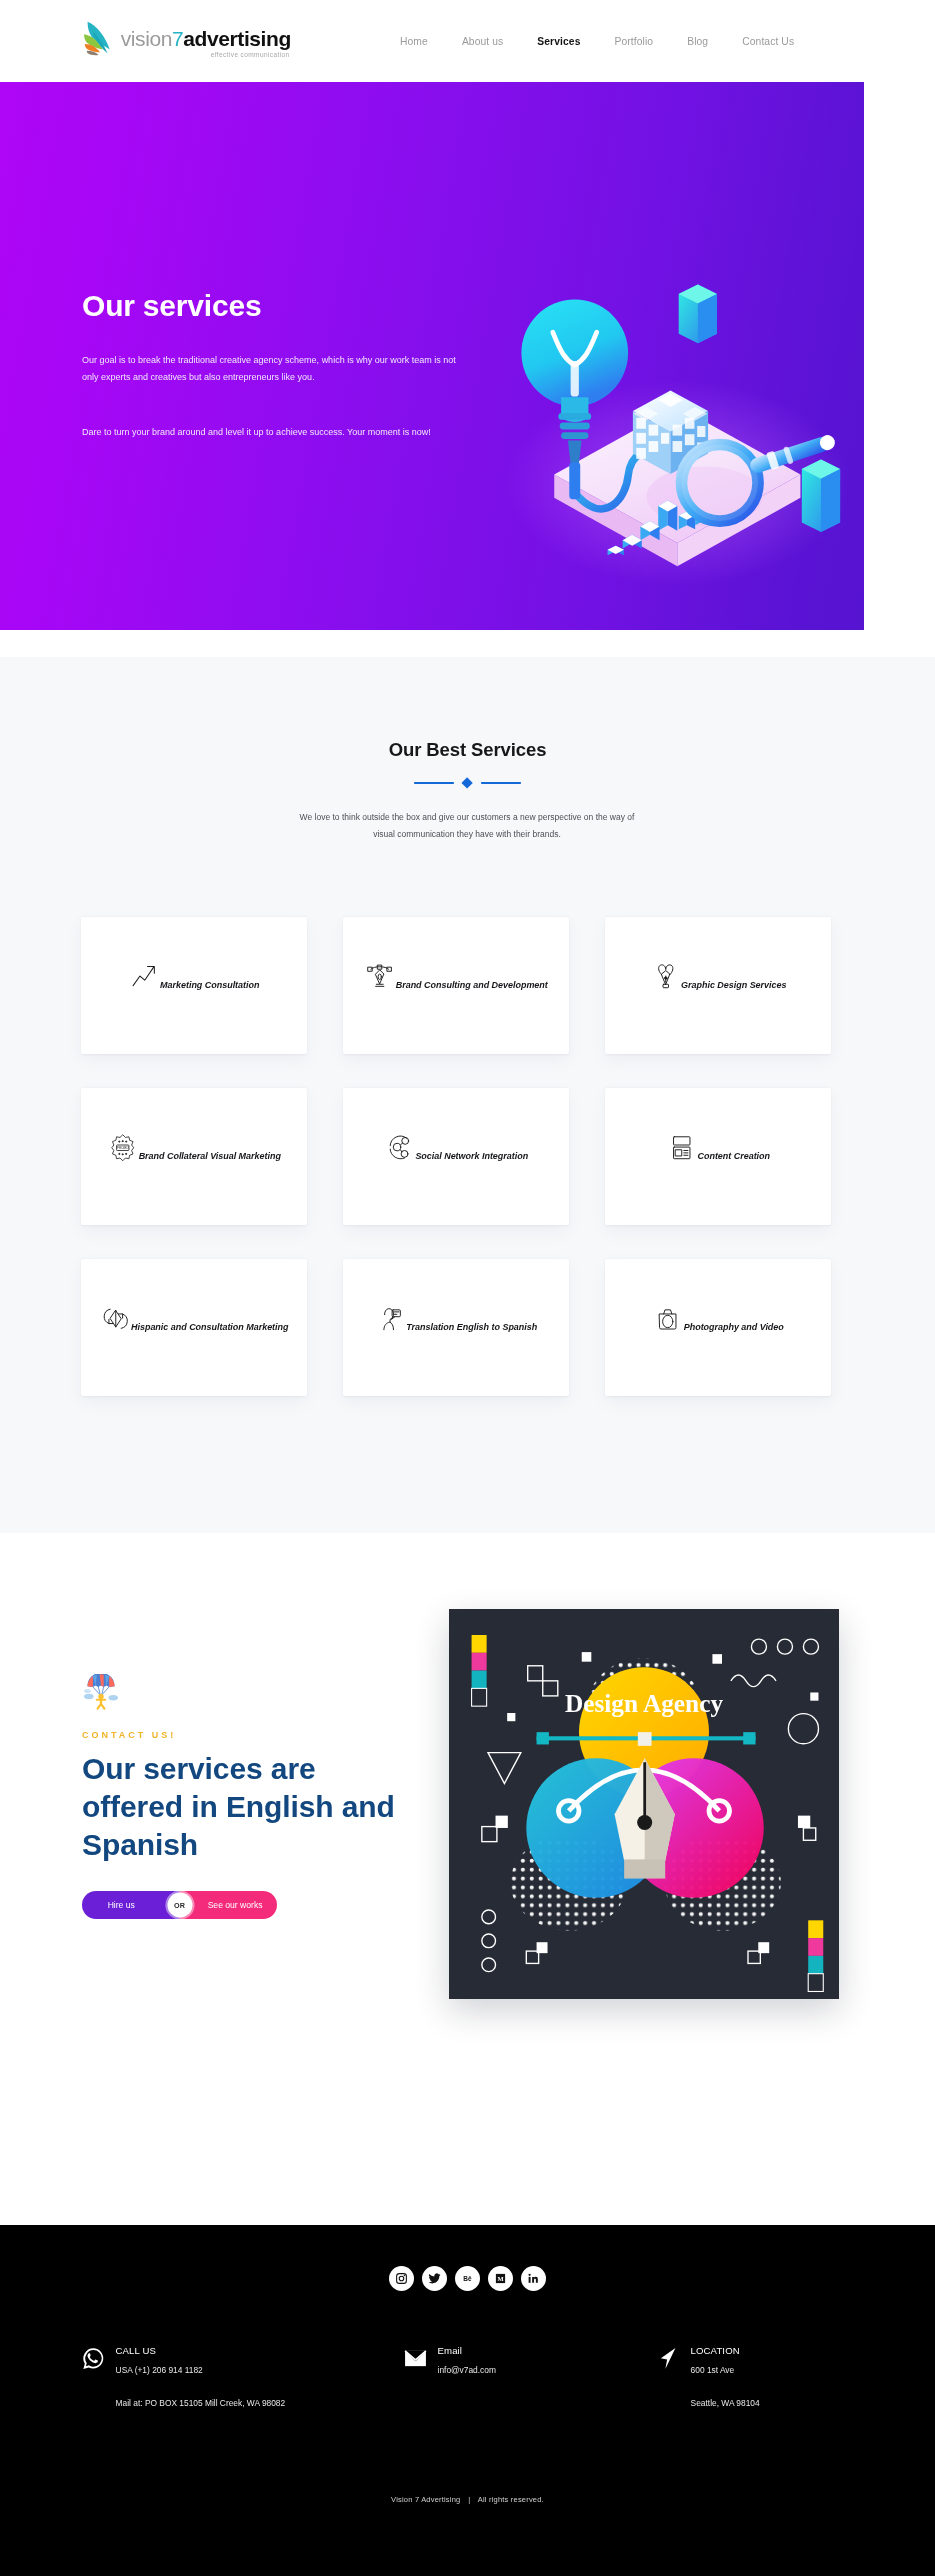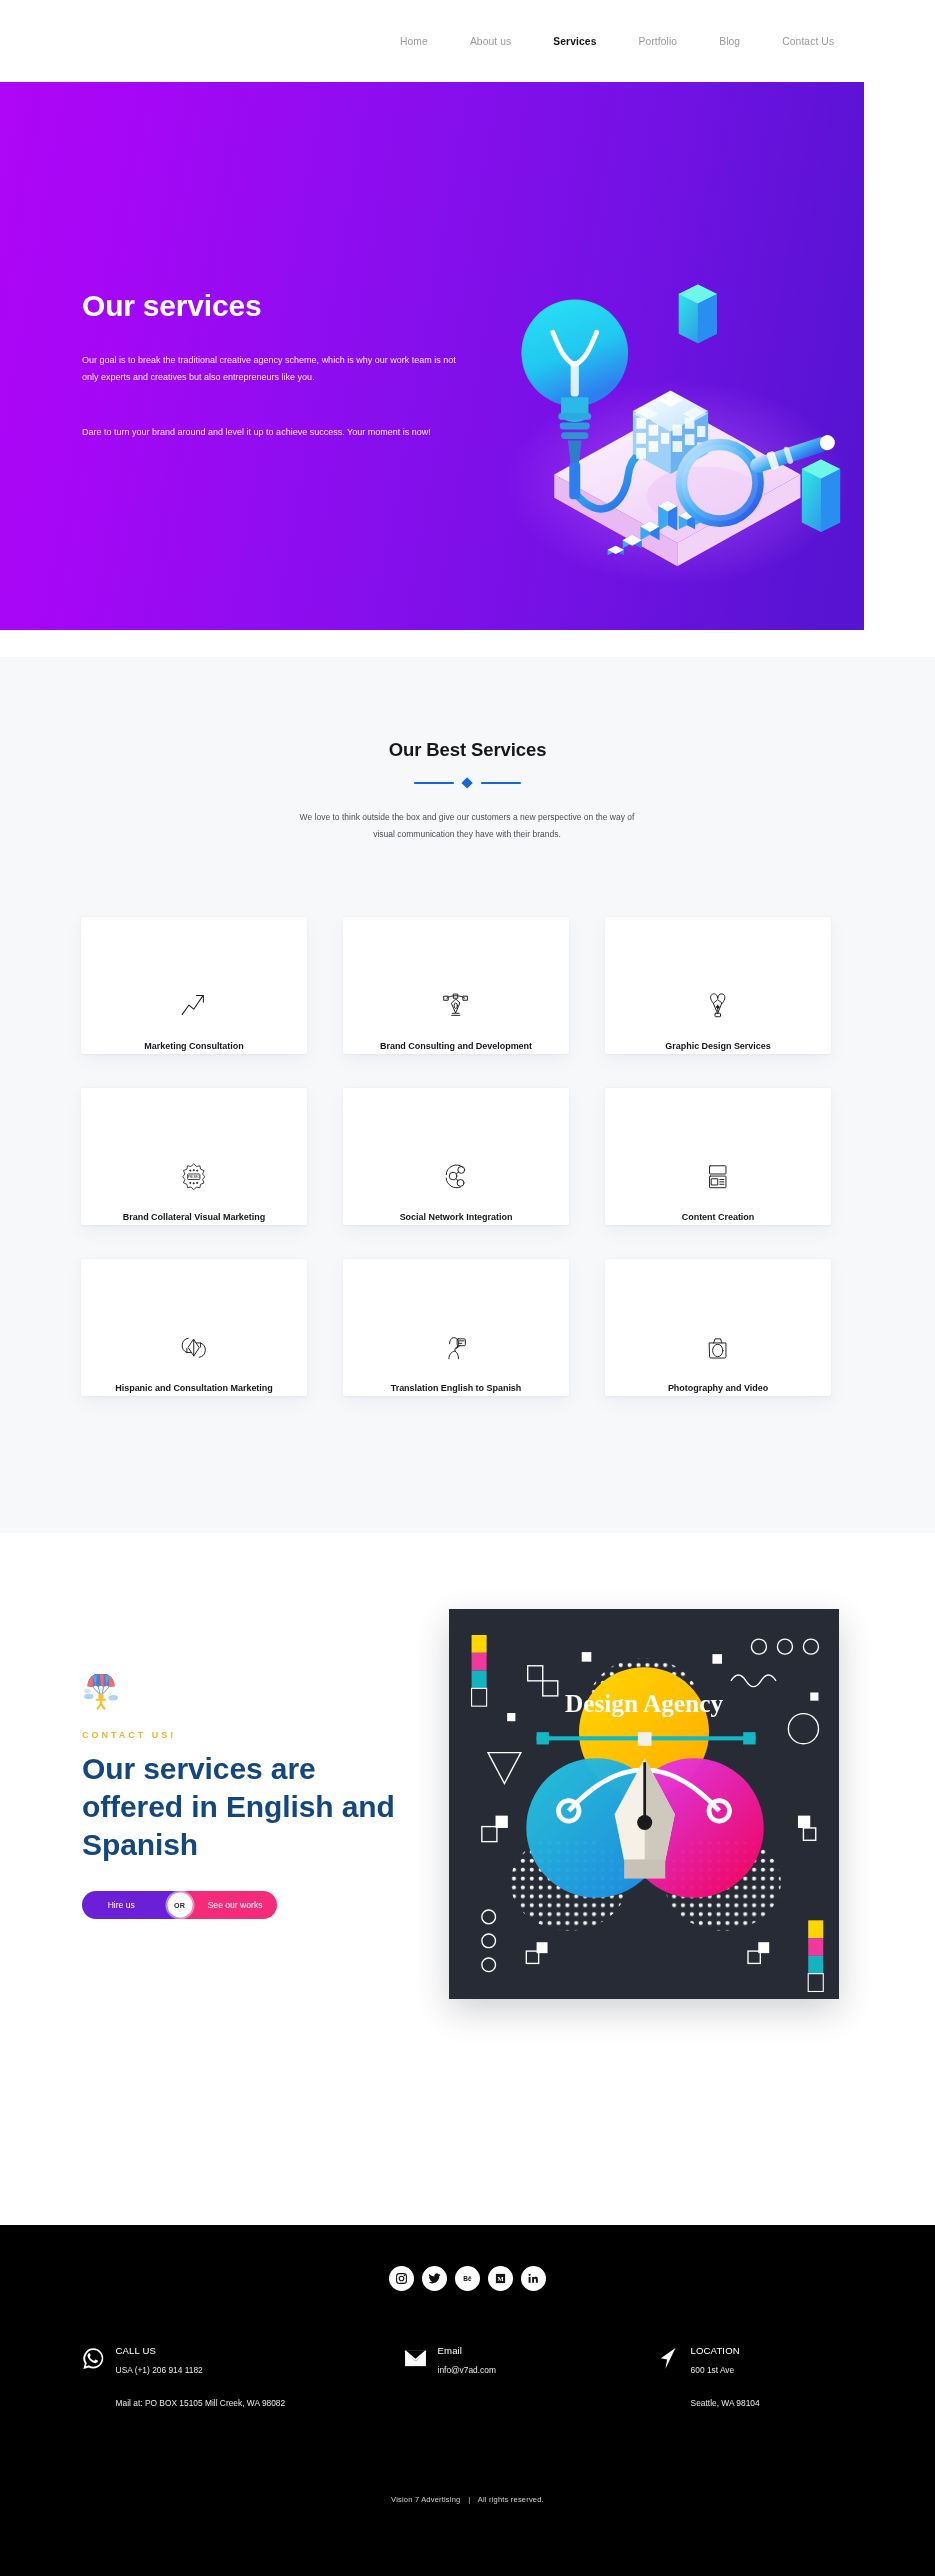--- a/index.html
+++ b/index.html
@@ -37,21 +37,21 @@
   .logo-text .lt-vision{color:#9b9b9b;font-weight:300;}
   .logo-text .lt-seven{color:#26b3c4;font-weight:400;}
   .logo-text .lt-adv{color:#111111;font-weight:700;}
   .logo-tagline{
     font-size:6.5px;color:#a8a8a8;letter-spacing:0.4px;
     text-align:right;margin-top:2.1px;padding-right:1.4px;font-weight:400;
   }
 
   .main-nav{
     position:absolute;left:387px;top:0;height:82px;
-    display:flex;align-items:center;gap:16px;
+    display:flex;align-items:center;gap:8px;
   }
   .nav-link{
     font-size:10.3px;color:#9a9a9a;text-decoration:none;
     padding:4.1px 13px;font-weight:400;letter-spacing:0.1px;
     white-space:nowrap;cursor:pointer;
   }
   .nav-link.is-active{color:#151515;font-weight:700;text-align:right;}
 
   
   .hero{
@@ -114,22 +114,22 @@
     display:grid;
     grid-template-columns:repeat(3,226px);
     column-gap:36px;row-gap:34px;
     justify-content:start;
   }
   .svc-card{
     width:226px;height:137px;
     background:#ffffff;
     border-radius:2.1px;
     box-shadow:0 0.7px 2.7px rgba(25,30,60,0.055), 0 6.8px 18px rgba(25,30,60,0.045);
-    display:flex;flex-direction:column;align-items:center;justify-content:flex-end;
-    padding:0 18px;cursor:pointer;
+    display:flex;align-items:center;justify-content:center;
+    padding:0 18px;cursor:pointer;font-style:italic;
   }
   .svc-icon{width:31.5px;height:31.5px;margin-bottom:18px;}
   .svc-icon svg{width:100%;height:100%;display:block;}
   .svc-label{
     font-size:9px;font-weight:700;color:#16171a;
     text-align:center;line-height:1.62;letter-spacing:-0.03px;
   }
 
   
   .cta-section{
@@ -211,20 +211,37 @@
   .footer-copy{
     position:absolute;left:0;top:270px;width:935px;
     text-align:center;font-size:7.5px;color:#cfcfcf;letter-spacing:0.2px;
   }
   .fc-sep{padding:0 5.5px;color:#cfcfcf;}
 </style>
 </head>
 <body>
 
 <header class="site-header">
+  <div class="logo-wrap">
+    <div class="logo-mark">
+      <svg viewBox="0 0 52 62" xmlns="http://www.w3.org/2000/svg">
+        <path d="M8 4 C22 10 34 26 40 44 C34 40 22 34 14 26 C10 20 8 12 8 4Z" fill="#26b3c4"></path>
+        <path d="M3 22 C14 24 24 32 30 44 C22 43 12 39 7 34 C4 31 3 26 3 22Z" fill="#8cc63f"></path>
+        <path d="M4 36 C13 36 21 41 26 48 C19 48 11 46 7 43 C5 41 4 38 4 36Z" fill="#ef7e22"></path>
+        <path d="M7 46 C14 46 20 48 24 52 C18 53 12 52 9 50 C7 49 7 47 7 46Z" fill="#8c7f70"></path>
+        <path d="M16 18 C26 28 33 40 37 50 C30 44 22 34 17 25 Z" fill="#1ba8bb"></path>
+      </svg>
+    </div>
+    <div class="logo-text-block">
+      <div class="logo-text">
+        <span class="lt-vision">vision</span><span class="lt-seven">7</span><span class="lt-adv">advertising</span>
+      </div>
+      <div class="logo-tagline">effective communication</div>
+    </div>
+  </div>
 
   <nav class="main-nav">
     <a class="nav-link">Home</a>
     <a class="nav-link">About us</a>
     <a class="nav-link is-active">Services</a>
     <a class="nav-link">Portfolio</a>
     <a class="nav-link">Blog</a>
     <a class="nav-link">Contact Us</a>
   </nav>
 </header>

